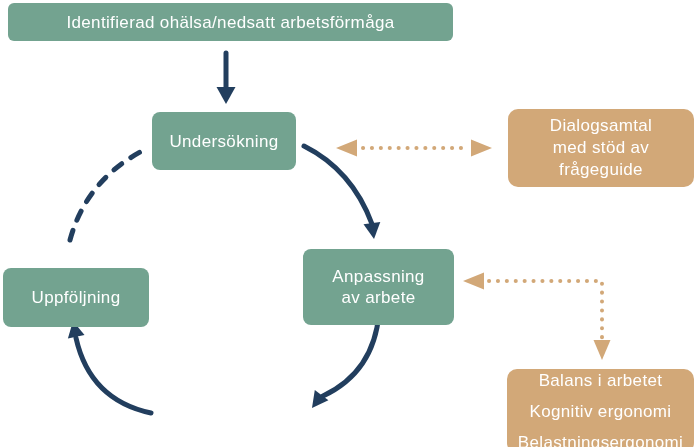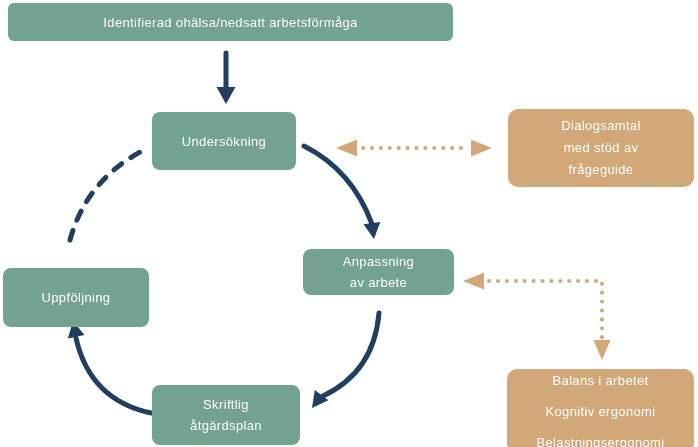--- a/index.html
+++ b/index.html
@@ -9,32 +9,32 @@
     background:#ffffff;
     font-family:"Liberation Sans", sans-serif;
     overflow:hidden;
   }
   .arrows{position:absolute;left:0;top:0;width:698px;height:447px;}
   .box{
     position:absolute;
     display:flex;align-items:center;justify-content:center;
     text-align:center;
     color:#ffffff;
-    font-size:13px;line-height:21px;
+    font-size:17px;line-height:21px;
     letter-spacing:.35px;
     white-space:pre-line;
     border-radius:8px;
     box-sizing:border-box;
     padding:2px 6px;
   }
   .green{background:#73A390;}
   .tan{background:#D2A878;}
   .banner{left:8px;top:3px;width:445px;height:38px;border-radius:6px;}
   .undersokning{left:152px;top:112px;width:144px;height:58px;}
-  .anpassning{left:303px;top:249px;width:151px;height:46px;}
+  .anpassning{left:303px;top:249px;width:151px;height:76px;}
   .skriftlig{left:152px;top:385px;width:148px;height:60px;}
   .uppfoljning{left:3px;top:250px;width:146px;height:59px;margin-top:18px;}
   .dialogsamtal{left:508px;top:109px;width:186px;height:78px;line-height:22px;border-radius:10px;}
   .balans{left:507px;top:369px;width:187px;height:84px;line-height:31px;border-radius:10px;}
   .navy-stroke{stroke:#223E5E;fill:none;stroke-width:5;stroke-linecap:round;}
   .navy-fill{fill:#223E5E;stroke:none;}
   .navy-dashed{stroke:#223E5E;fill:none;stroke-width:5;stroke-linecap:round;stroke-dasharray:10 11;}
   .tan-dotted{stroke:#D2A878;fill:none;stroke-width:4;stroke-linecap:round;stroke-dasharray:0.1 8.8;}
   .tan-fill{fill:#D2A878;stroke:none;}
 </style>
@@ -91,18 +91,16 @@
 med stöd av
 frågeguide</div>
 
   <div class="box green anpassning">Anpassning
 av arbete</div>
 
   <div class="box tan balans">Balans i arbetet
 Kognitiv ergonomi
 Belastningsergonomi</div>
 
-  <div class="box green skriftlig">Skriftlig
-åtgärdsplan</div>
 
   <div class="box green uppfoljning">Uppföljning</div>
 
 </div>
 
 </body></html>

